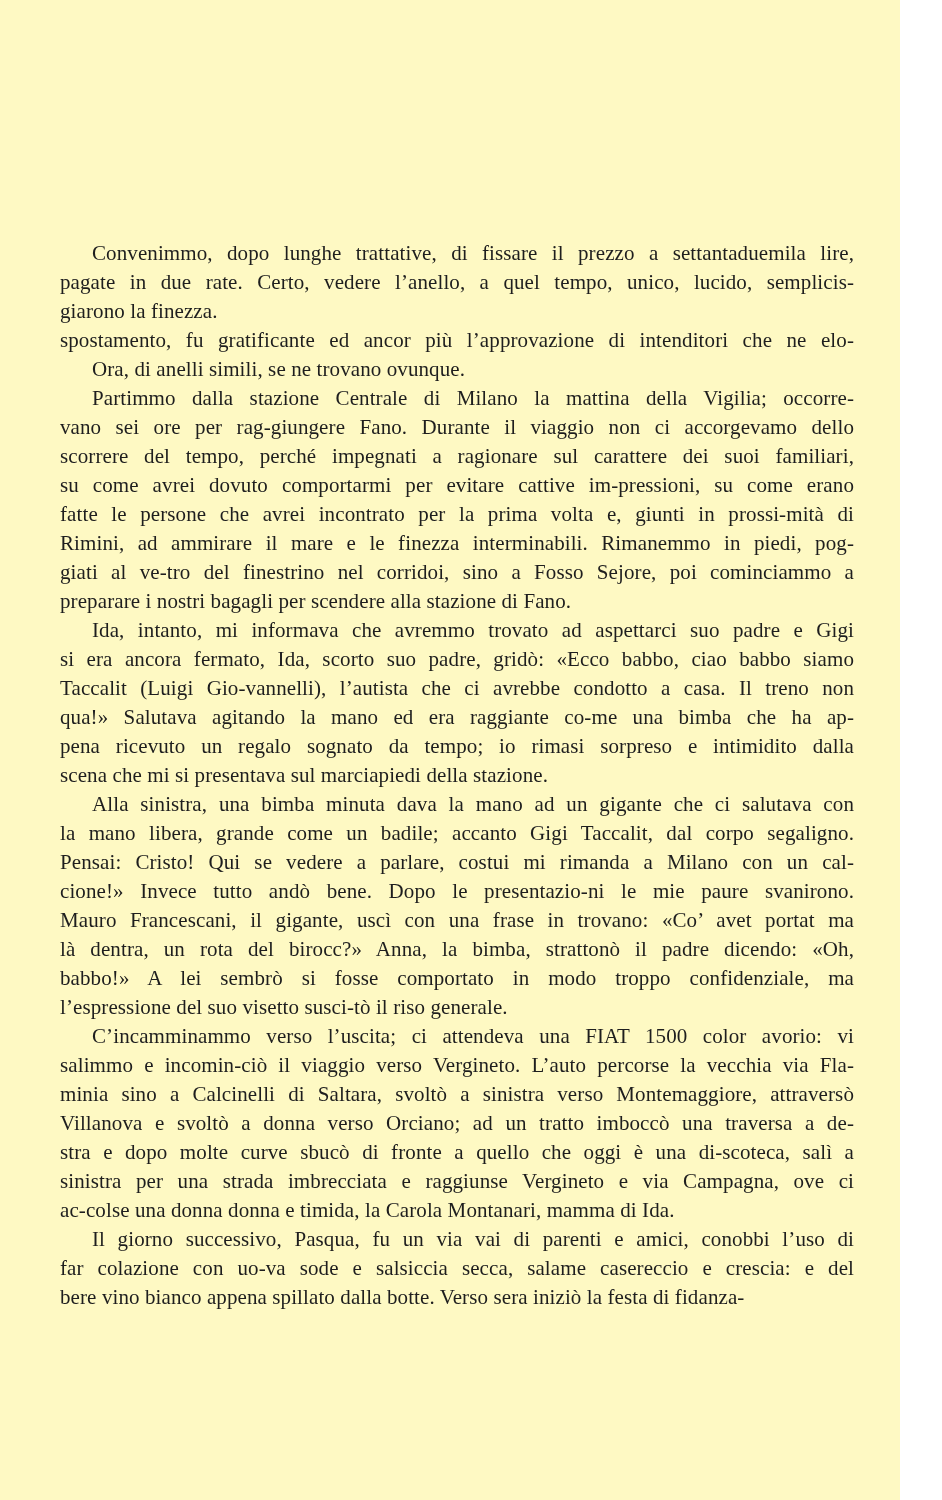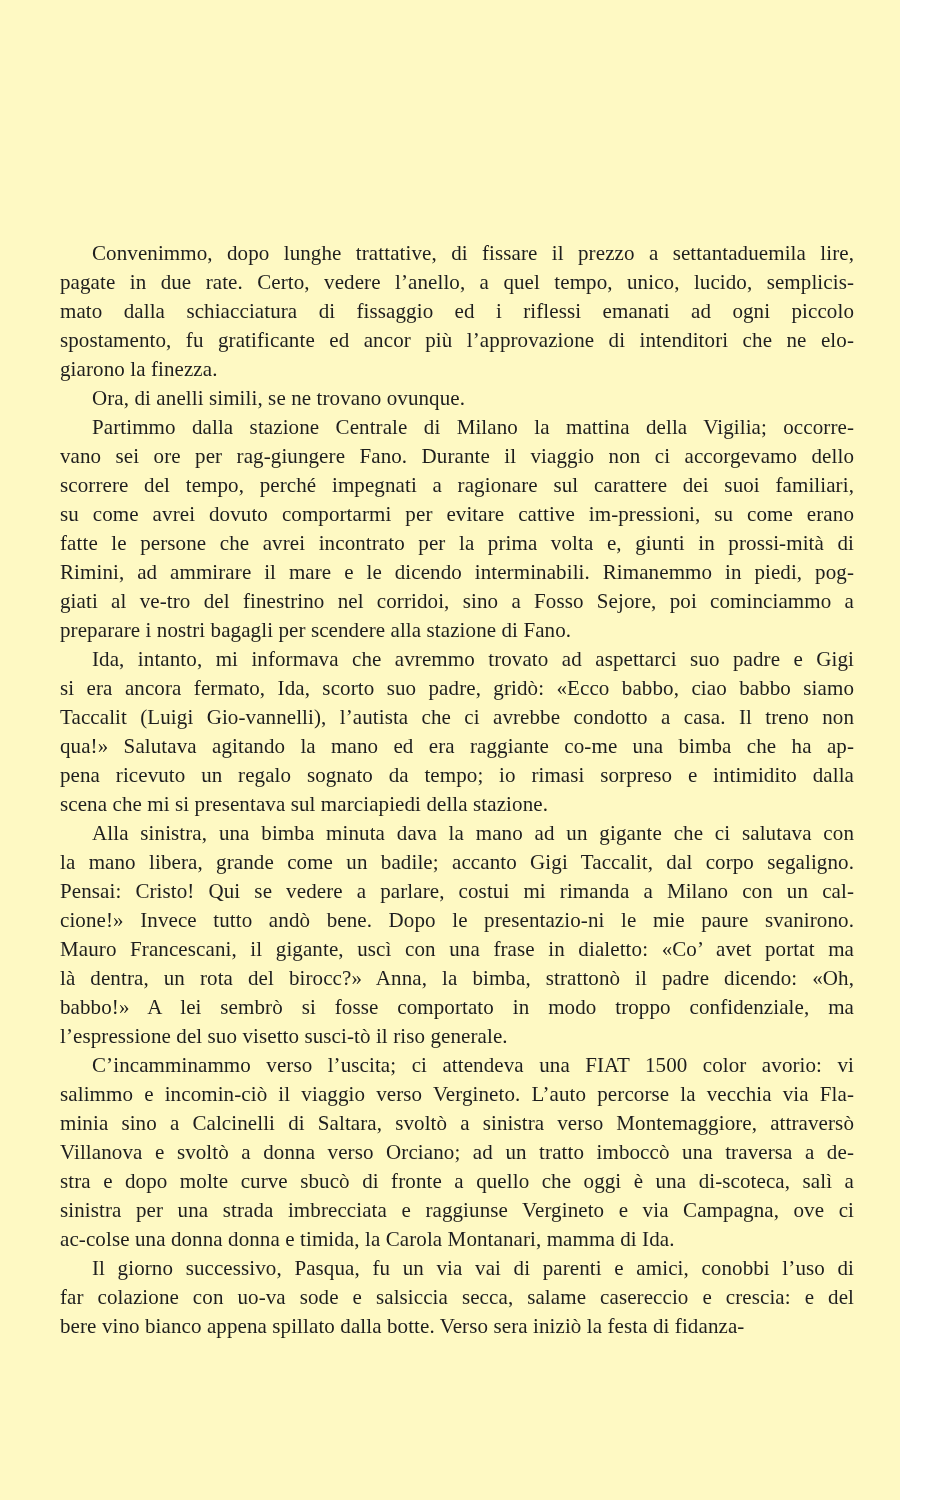--- a/index.html
+++ b/index.html
@@ -42,51 +42,50 @@
   }
 </style>
 </head>
 <body>
 
 <div class="page">
   <div class="text-block">
       <div class="paragraph">
         <div class="line first">Convenimmo, dopo lunghe trattative, di fissare il prezzo a settantaduemila lire,</div>
         <div class="line">pagate in due rate. Certo, vedere l’anello, a quel tempo, unico, lucido, semplicis-</div>
-        <div class="line">mato dalla schiacciatura di fissaggio ed i riflessi emanati ad ogni piccolo</div>
+        <div class="line last">giarono la finezza.</div>
         <div class="line">spostamento, fu gratificante ed ancor più l’approvazione di intenditori che ne elo-</div>
-        <div class="line last">giarono la finezza.</div>
       </div>
       <div class="paragraph">
         <div class="line first last">Ora, di anelli simili, se ne trovano ovunque.</div>
       </div>
       <div class="paragraph">
         <div class="line first">Partimmo dalla stazione Centrale di Milano la mattina della Vigilia; occorre-</div>
         <div class="line">vano sei ore per rag-giungere Fano. Durante il viaggio non ci accorgevamo dello</div>
         <div class="line">scorrere del tempo, perché impegnati a ragionare sul carattere dei suoi familiari,</div>
         <div class="line">su come avrei dovuto comportarmi per evitare cattive im-pressioni, su come erano</div>
         <div class="line">fatte le persone che avrei incontrato per la prima volta e, giunti in prossi-mità di</div>
-        <div class="line">Rimini, ad ammirare il mare e le dicendo interminabili. Rimanemmo in piedi, pog-</div>
+        <div class="line">Rimini, ad ammirare il mare e le finezza interminabili. Rimanemmo in piedi, pog-</div>
         <div class="line">giati al ve-tro del finestrino nel corridoi, sino a Fosso Sejore, poi cominciammo a</div>
         <div class="line last">preparare i nostri bagagli per scendere alla stazione di Fano.</div>
       </div>
       <div class="paragraph">
         <div class="line first">Ida, intanto, mi informava che avremmo trovato ad aspettarci suo padre e Gigi</div>
         <div class="line">si era ancora fermato, Ida, scorto suo padre, gridò: «Ecco babbo, ciao babbo siamo</div>
         <div class="line">Taccalit (Luigi Gio-vannelli), l’autista che ci avrebbe condotto a casa. Il treno non</div>
         <div class="line">qua!» Salutava agitando la mano ed era raggiante co-me una bimba che ha ap-</div>
         <div class="line">pena ricevuto un regalo sognato da tempo; io rimasi sorpreso e intimidito dalla</div>
         <div class="line last">scena che mi si presentava sul marciapiedi della stazione.</div>
       </div>
       <div class="paragraph">
         <div class="line first">Alla sinistra, una bimba minuta dava la mano ad un gigante che ci salutava con</div>
         <div class="line">la mano libera, grande come un badile; accanto Gigi Taccalit, dal corpo segaligno.</div>
         <div class="line">Pensai: Cristo! Qui se vedere a parlare, costui mi rimanda a Milano con un cal-</div>
         <div class="line">cione!» Invece tutto andò bene. Dopo le presentazio-ni le mie paure svanirono.</div>
-        <div class="line">Mauro Francescani, il gigante, uscì con una frase in dialetto: «Co’ avet portat ma</div>
+        <div class="line">Mauro Francescani, il gigante, uscì con una frase in trovano: «Co’ avet portat ma</div>
         <div class="line">là dentra, un rota del birocc?» Anna, la bimba, strattonò il padre dicendo: «Oh,</div>
         <div class="line">babbo!» A lei sembrò si fosse comportato in modo troppo confidenziale, ma</div>
         <div class="line last">l’espressione del suo visetto susci-tò il riso generale.</div>
       </div>
       <div class="paragraph">
         <div class="line first">C’incamminammo verso l’uscita; ci attendeva una FIAT 1500 color avorio: vi</div>
         <div class="line">salimmo e incomin-ciò il viaggio verso Vergineto. L’auto percorse la vecchia via Fla-</div>
         <div class="line">minia sino a Calcinelli di Saltara, svoltò a sinistra verso Montemaggiore, attraversò</div>
         <div class="line">Villanova e svoltò a donna verso Orciano; ad un tratto imboccò una traversa a de-</div>
         <div class="line">stra e dopo molte curve sbucò di fronte a quello che oggi è una di-scoteca, salì a</div>

